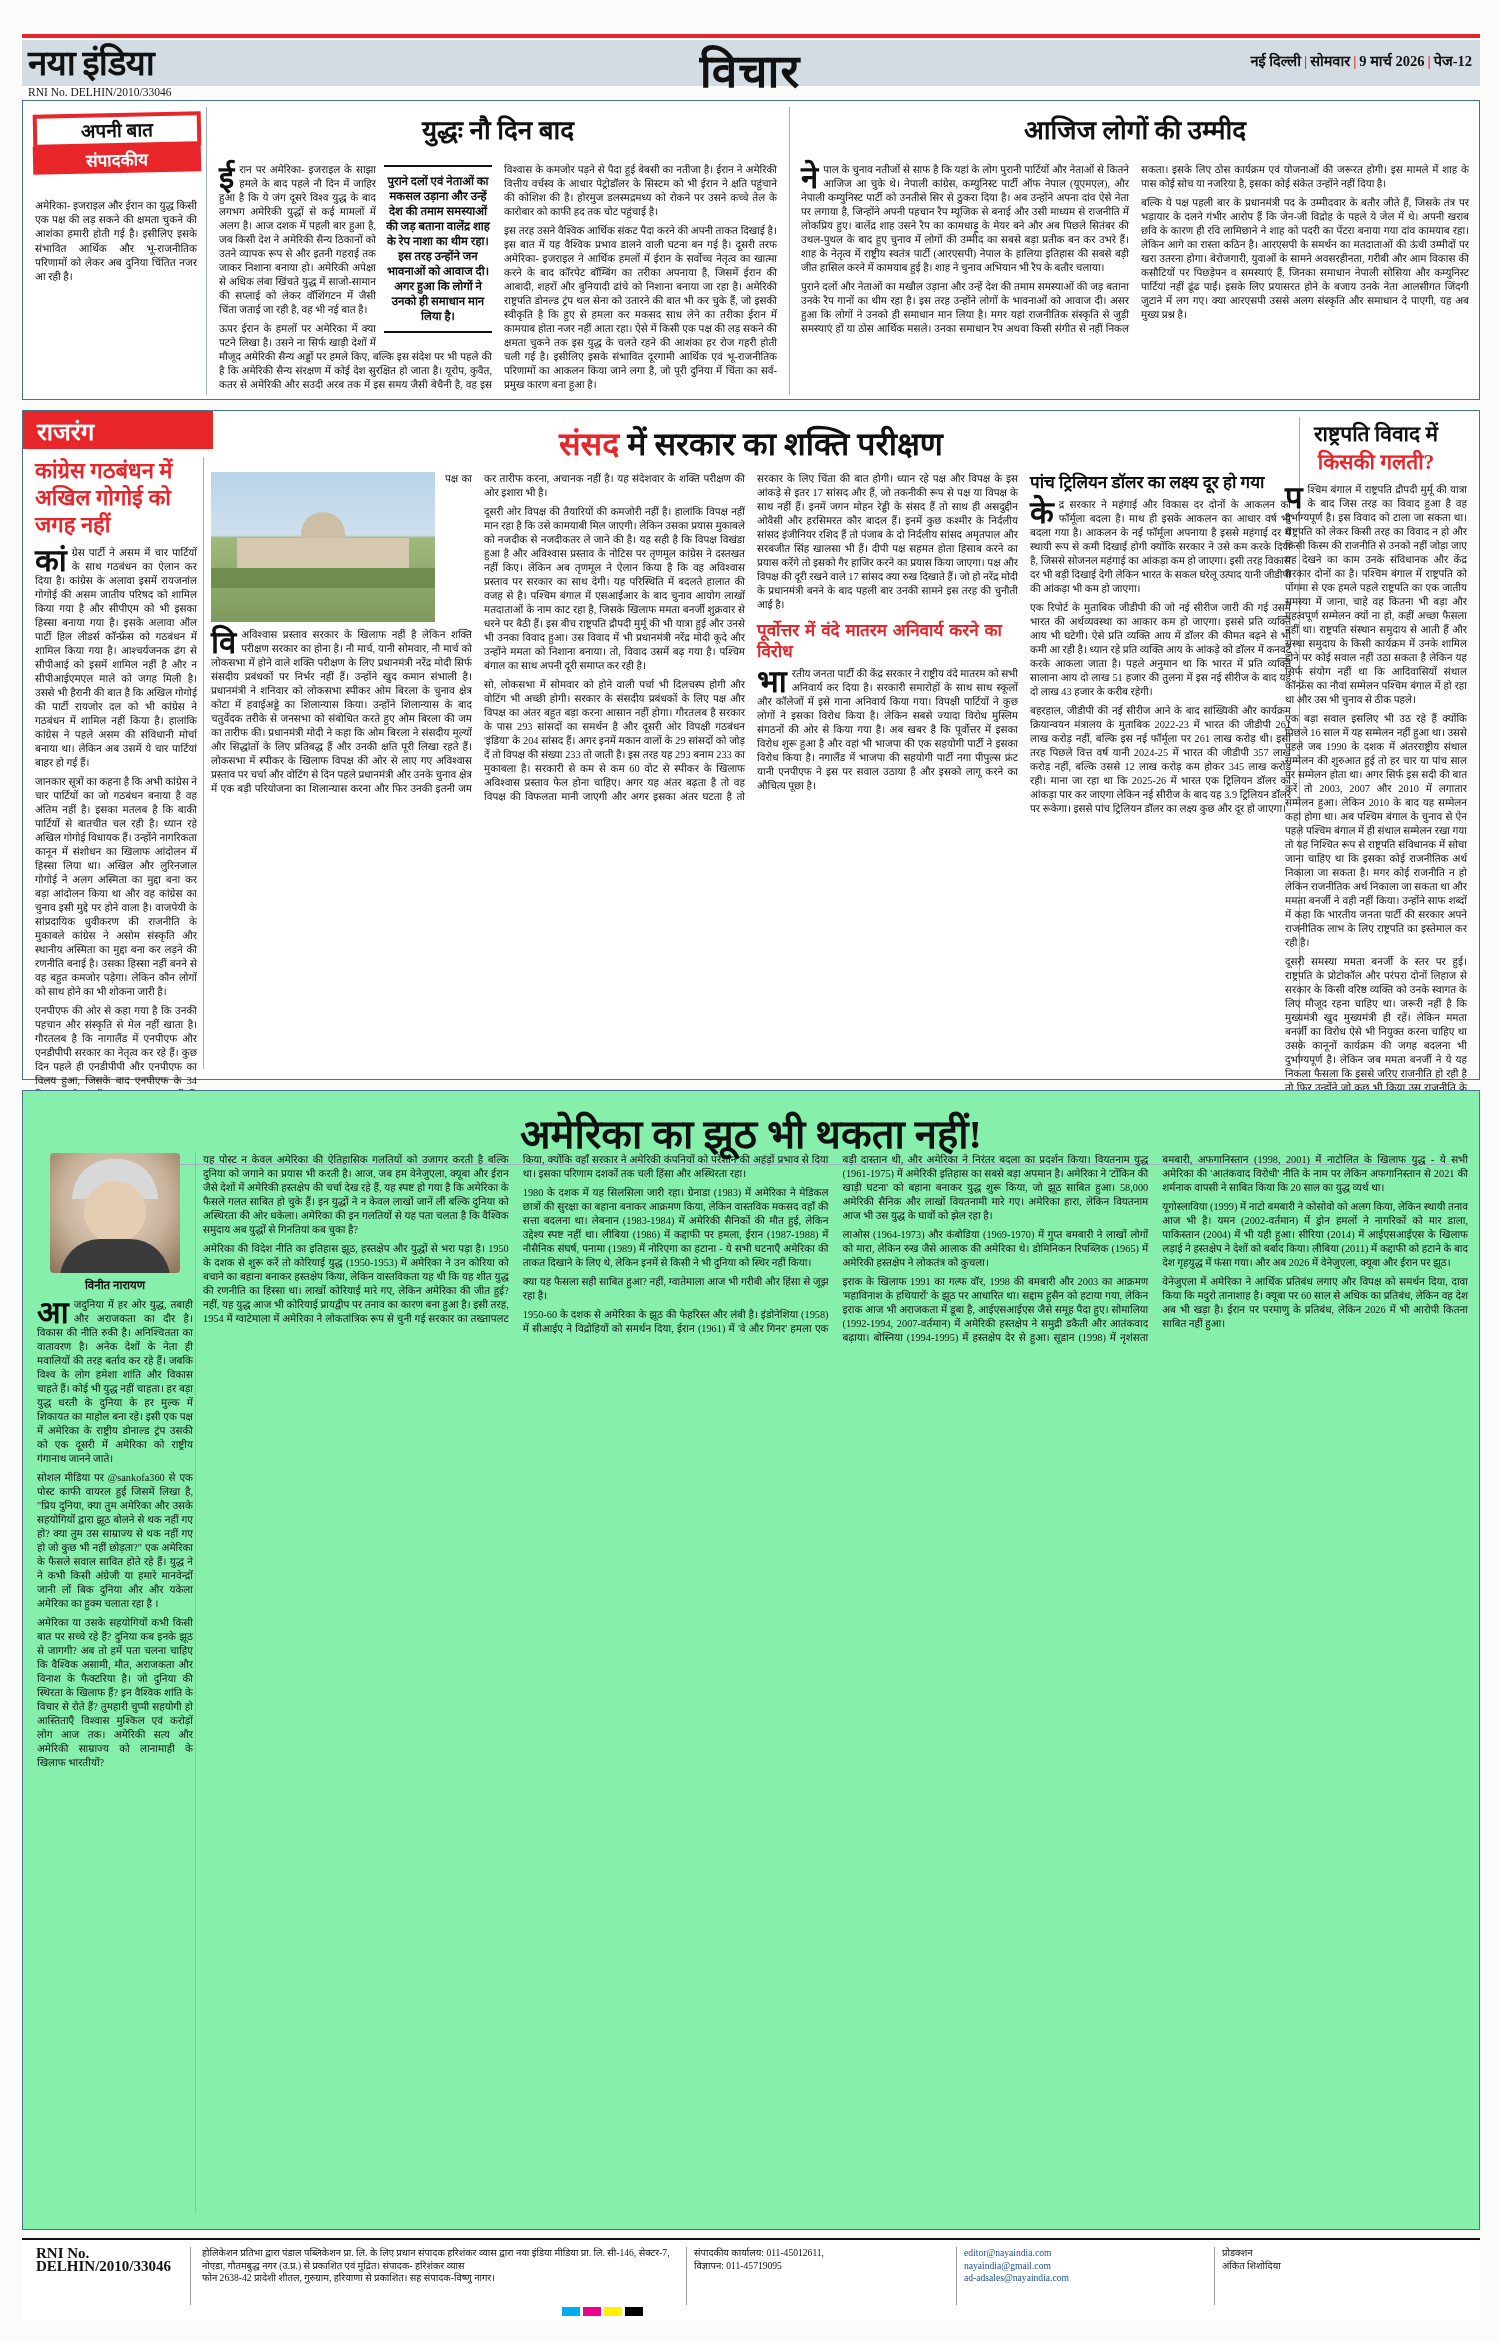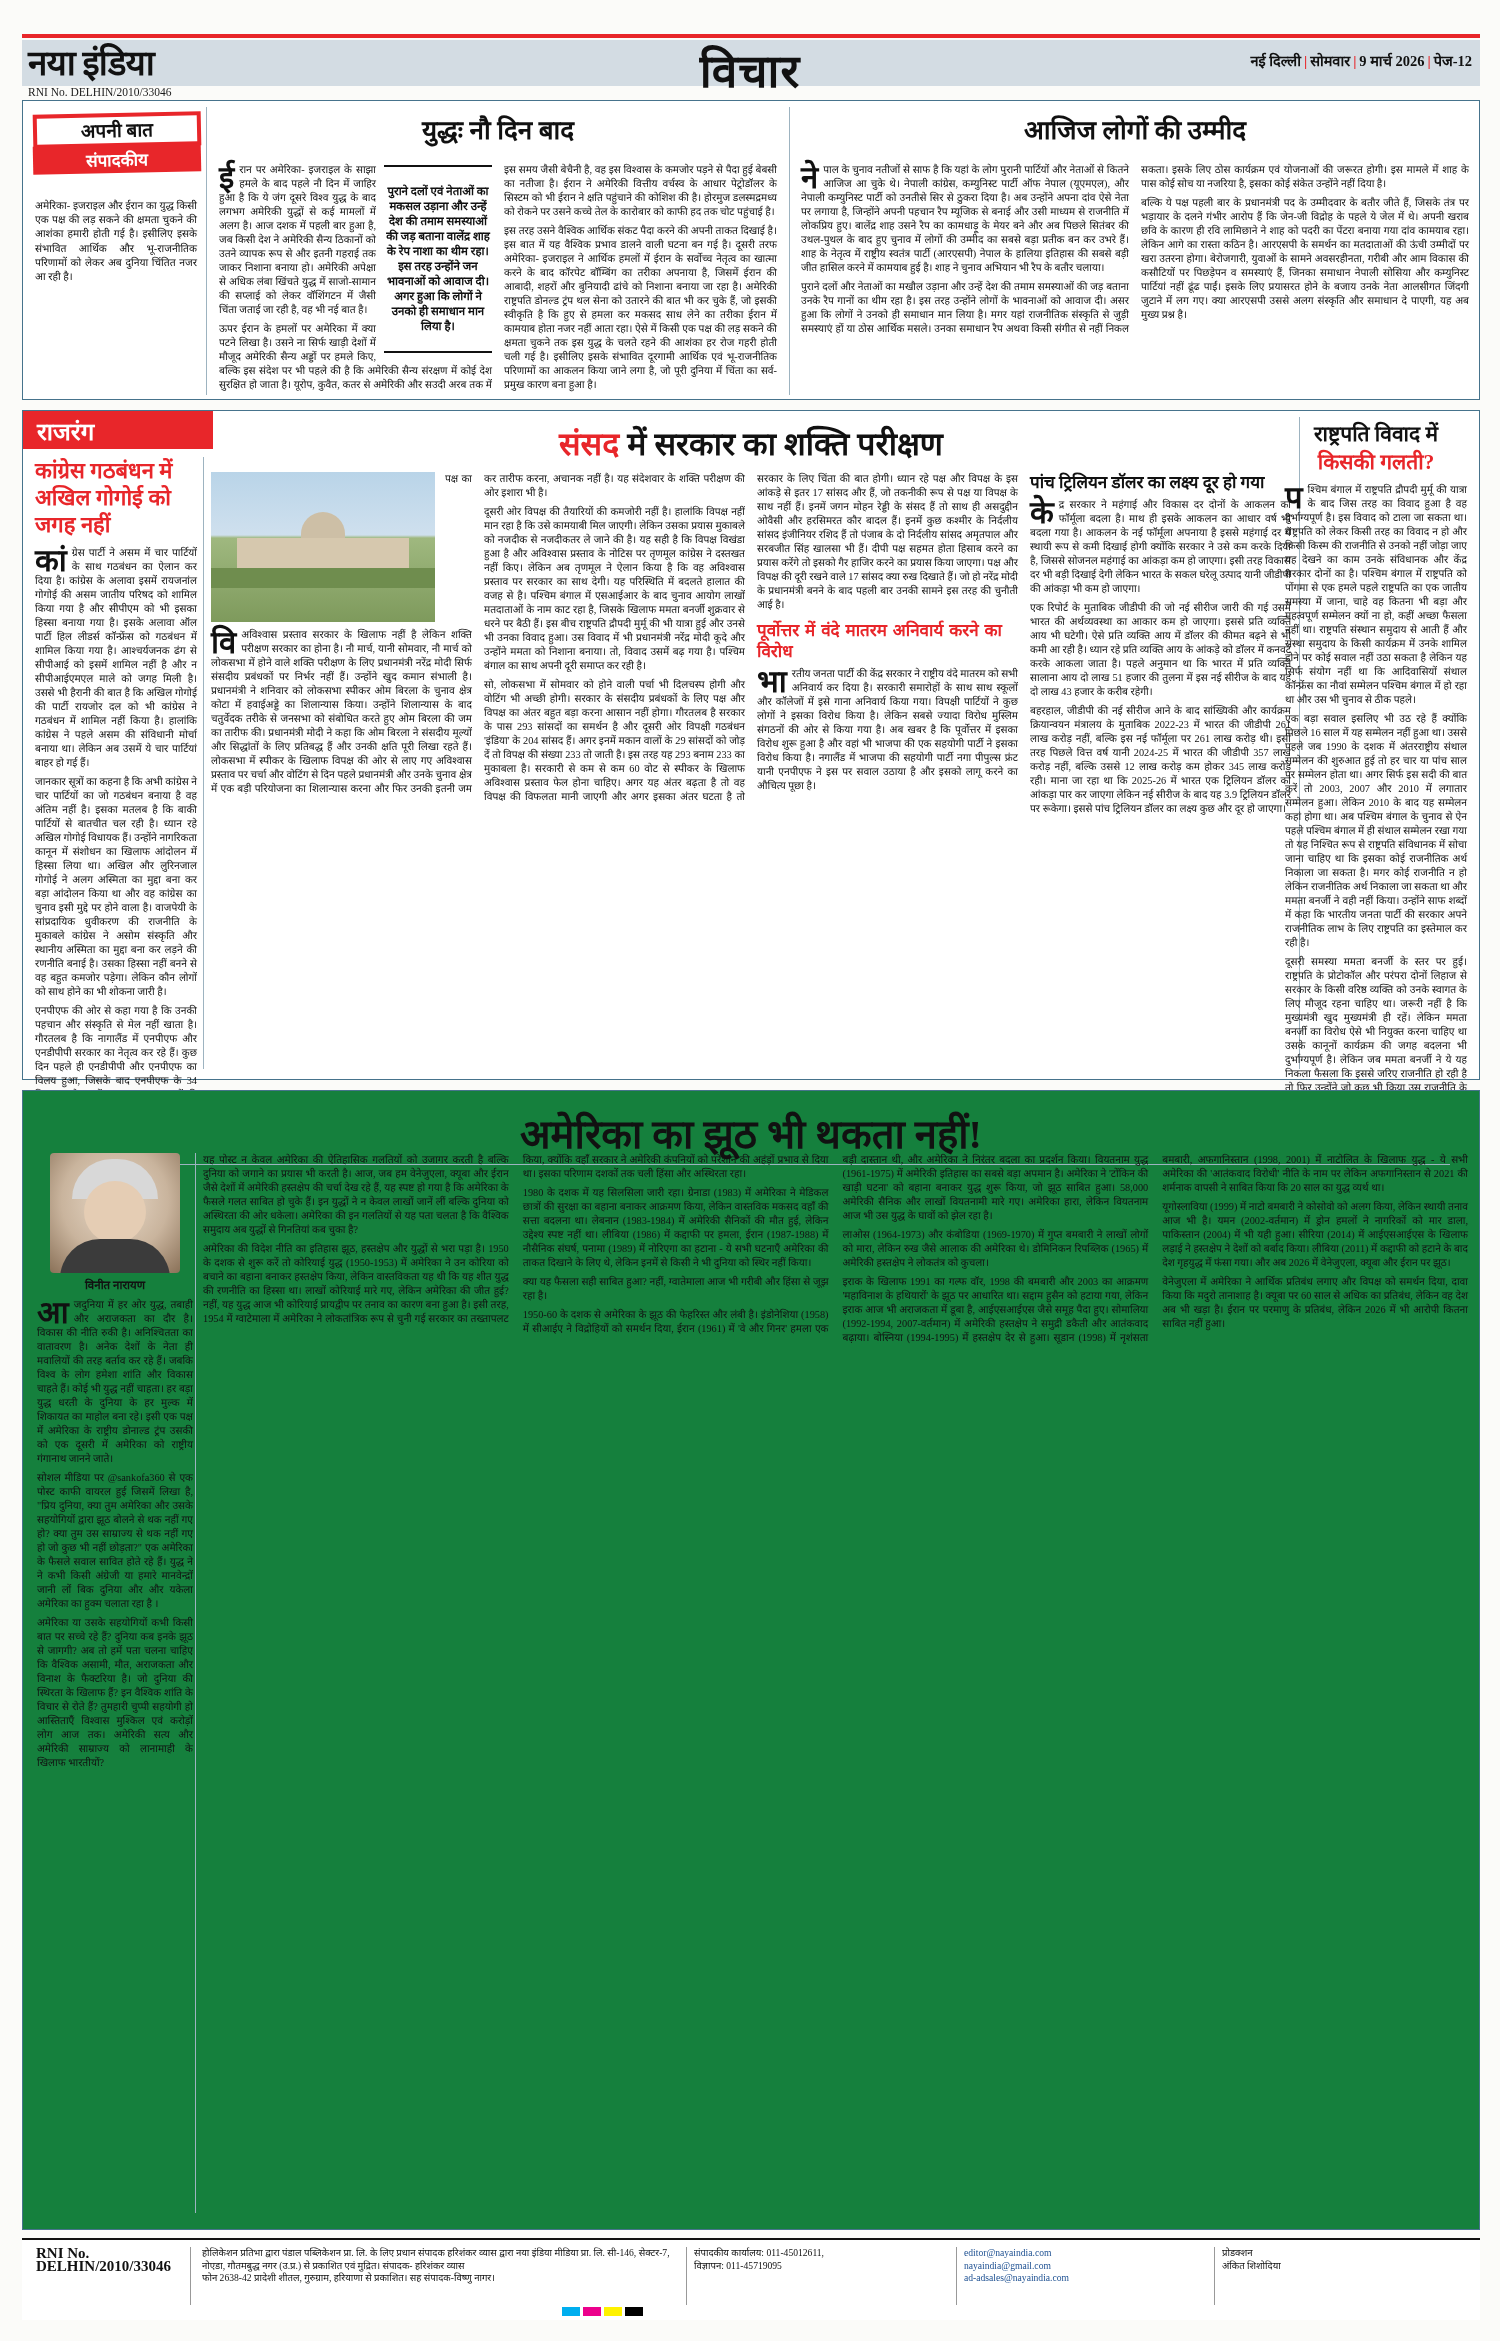--- a/index.html
+++ b/index.html
@@ -84,21 +84,21 @@
     column-gap:12px;
   }
   .dropcap {
     float:left; font-size:31px; font-weight:bold; line-height:26px;
     padding:2px 5px 0 0; color:#111;
   }
   .pullquote {
     float:right; width:108px; margin:2px 0 4px 8px;
     border-top:2px solid #111; border-bottom:2px solid #111;
     font-weight:bold; font-size:11.5px; line-height:15px;
-    text-align:center; padding:17px 2px; color:#111;
+    text-align:center; padding:7px 2px; color:#111;
   }
 
   
   .sec2 {
     position:absolute; left:22px; top:410px; width:1458px; height:670px;
     border:1px solid #46738c; background:#fff;
   }
   .rajrang-tab {
     position:absolute; left:0px; top:0px; width:190px; height:38px;
     background:#e8262a; color:#fff; font-weight:bold; font-size:24px;
@@ -154,21 +154,21 @@
   }
   .s2r-head2 {
     font-weight:bold; font-size:21px; line-height:26px; color:#e8262a;
     text-align:center; margin-bottom:8px;
   }
   .s2r-body { font-size:10.3px; line-height:14px; text-align:justify; color:#111; }
 
   
   .sec3 {
     position:absolute; left:22px; top:1090px; width:1458px; height:1140px;
-    border:1px solid #46738c; background:#15803d;
+    border:1px solid #46738c; background:#86efac;
   }
   .s3-head {
     font-weight:bold; font-size:40px; text-align:center; color:#111;
     margin:14px 0 4px 0;
   }
   .s3-rule { width:96%; margin:0 auto; height:1px; background:#9db3c0; }
   .s3-cols {
     position:absolute; left:180px; top:62px; width:1265px; height:1060px;
     font-size:10.3px; line-height:14px; text-align:justify; color:#111;
     column-count:4; column-gap:14px;

